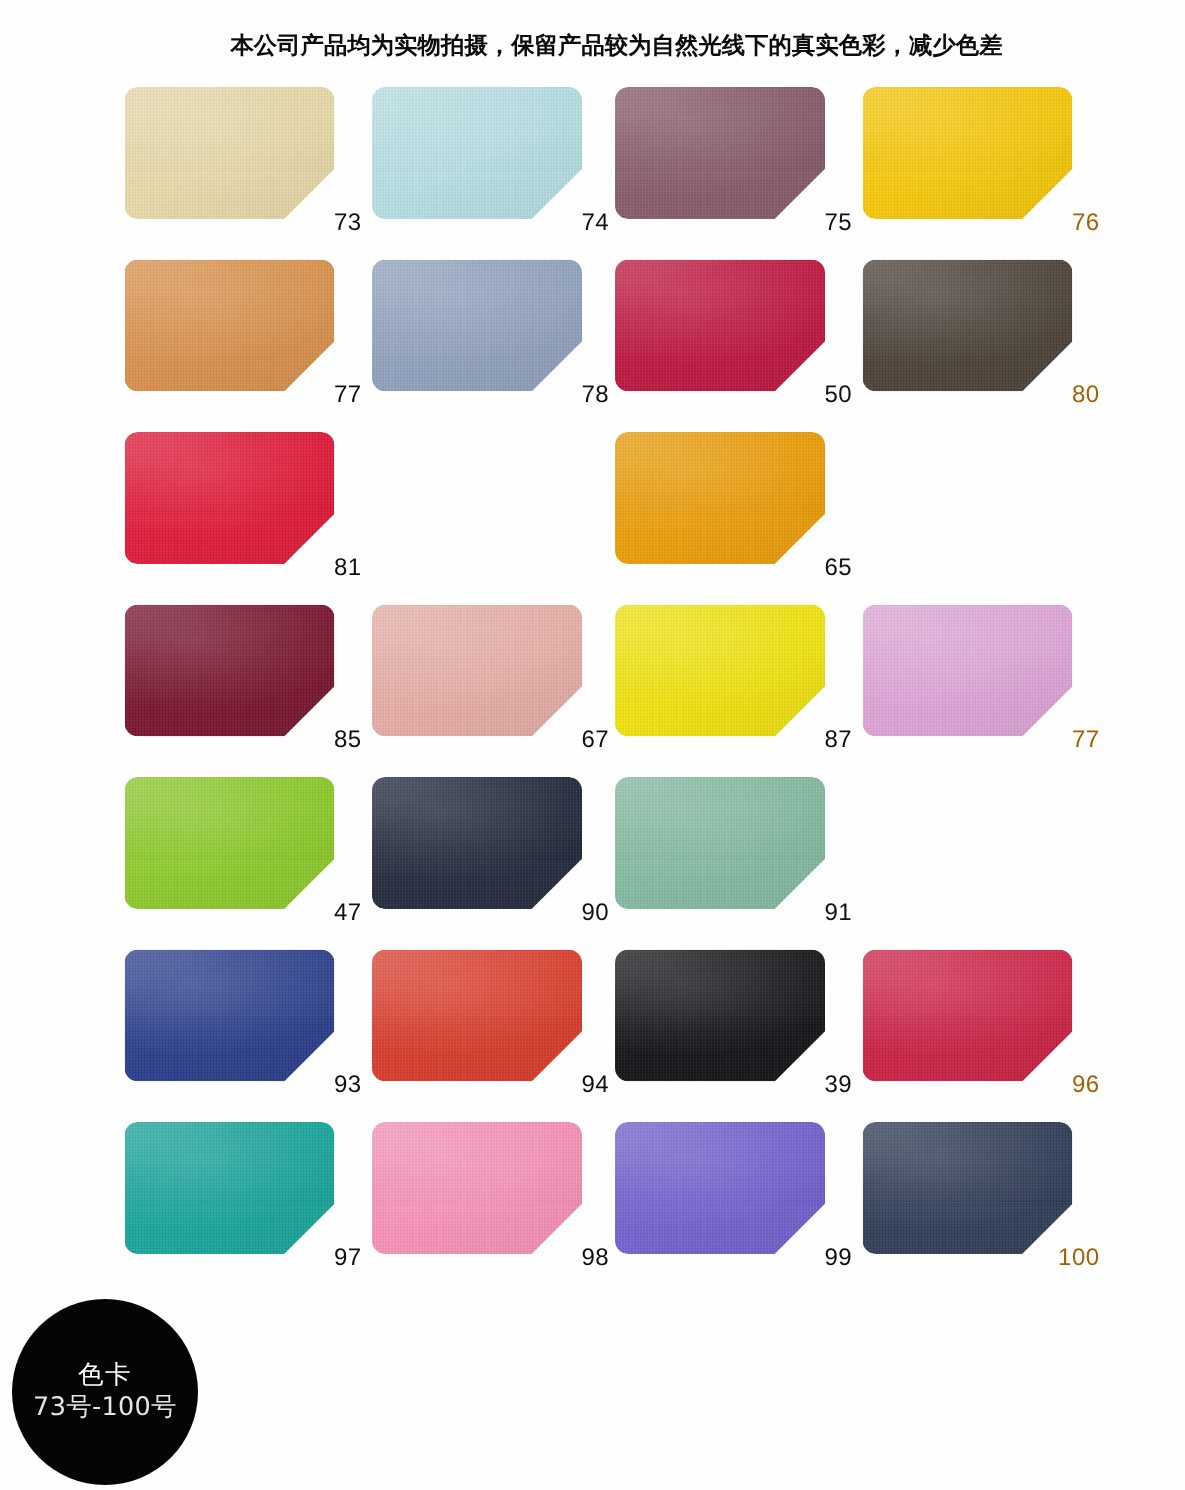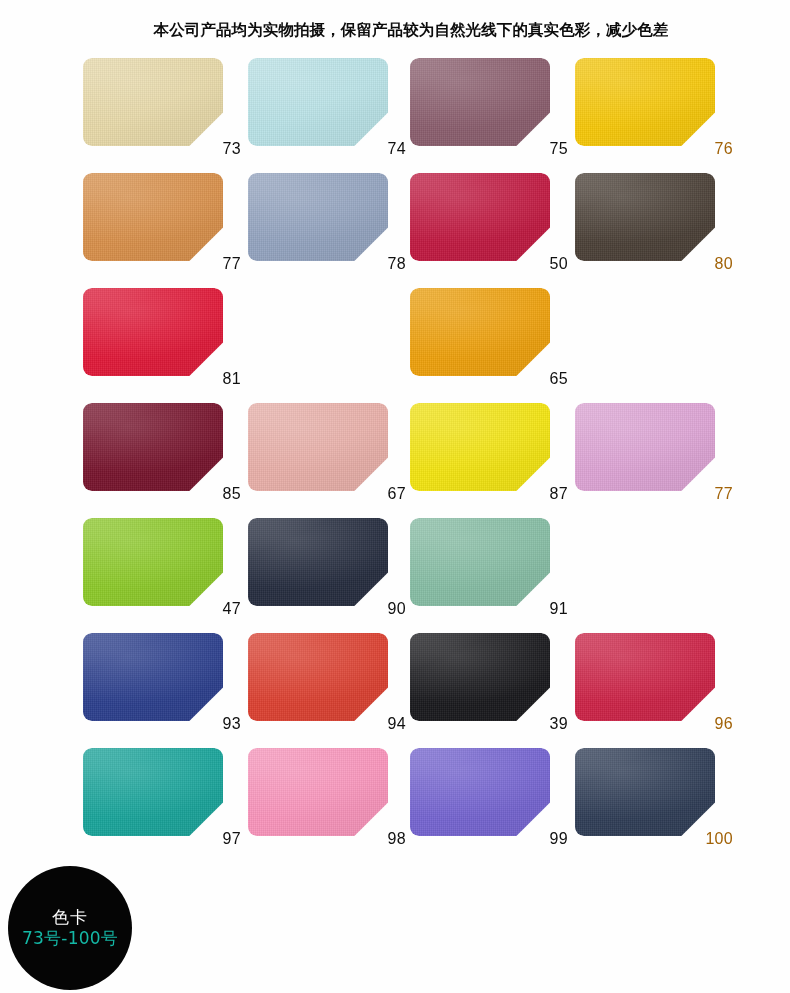--- a/index.html
+++ b/index.html
@@ -113,21 +113,21 @@
     line-height: 1.22;
   }
   #badge .badge-line1 {
     color: #ffffff;
     font-size: 17px;
     font-weight: 400;
     font-family: "DejaVu Sans", "Liberation Sans", sans-serif;
     letter-spacing: 1px;
   }
   #badge .badge-line2 {
-    color: #14b8a6;
+    color: #e5e5e5;
     font-size: 17px;
     font-weight: 400;
     font-family: "DejaVu Sans", "Liberation Sans", sans-serif;
     letter-spacing: 0.2px;
     white-space: nowrap;
   }
 </style>
 </head>
 <body>
 

